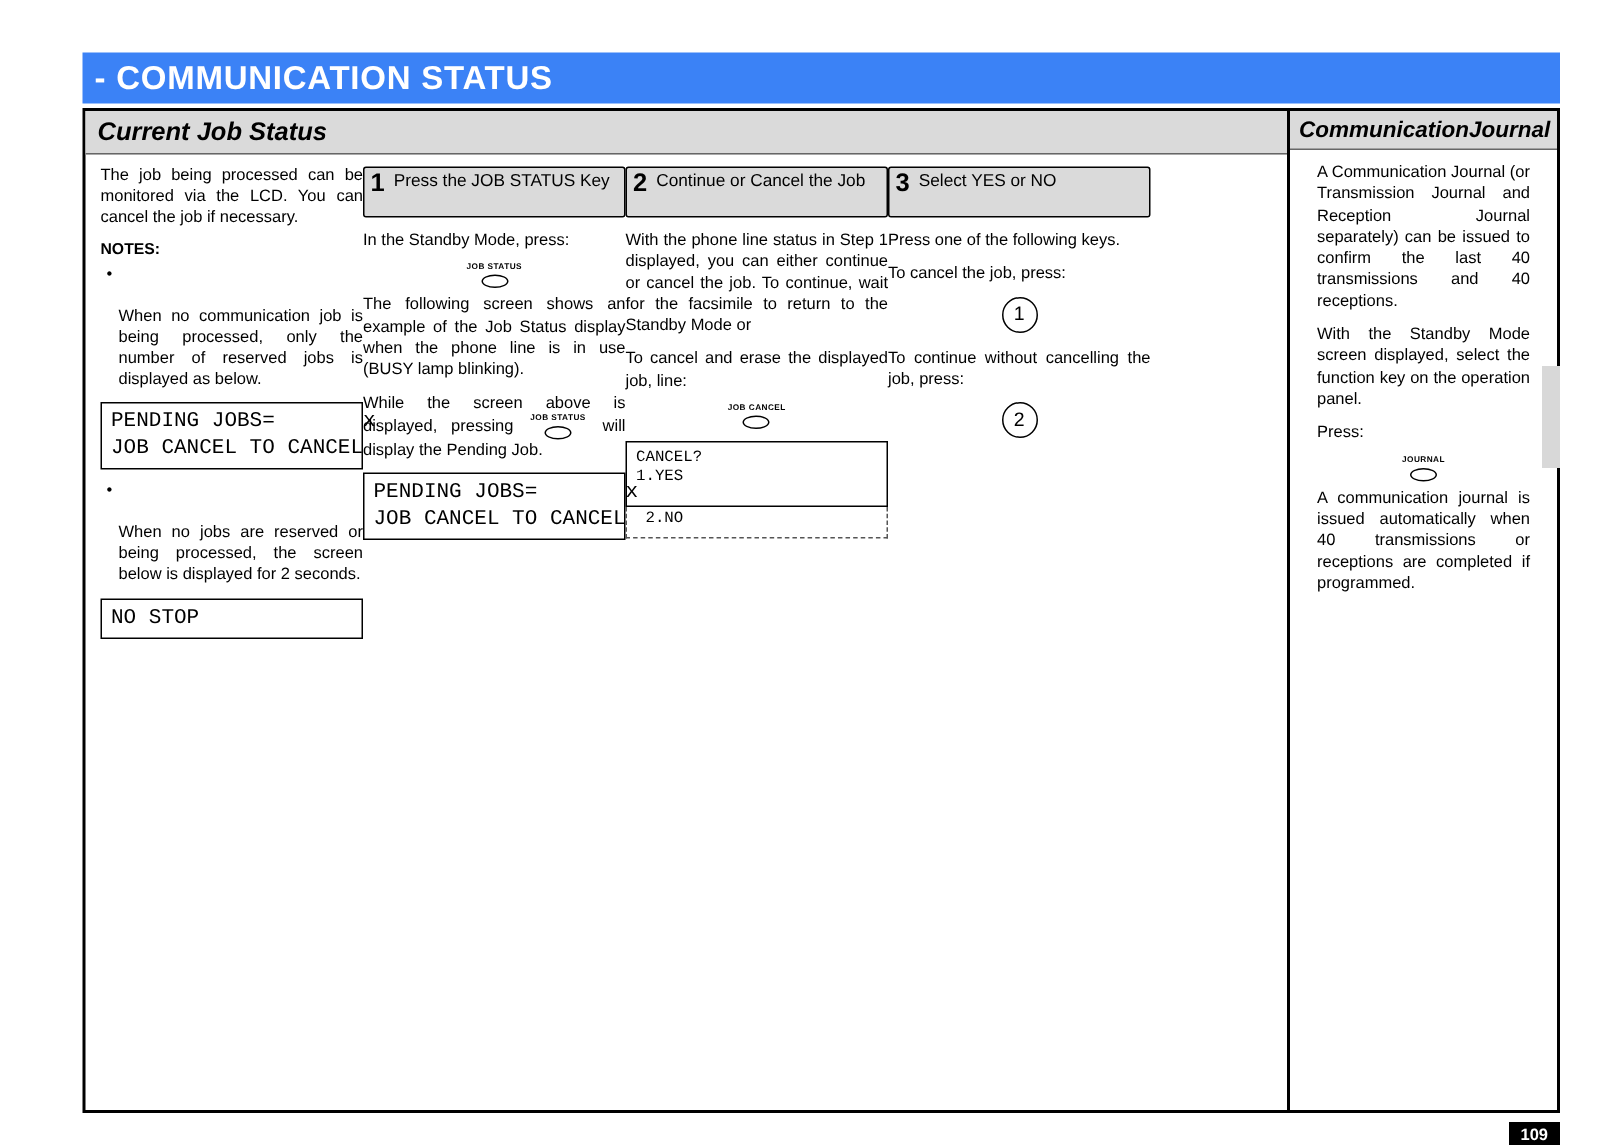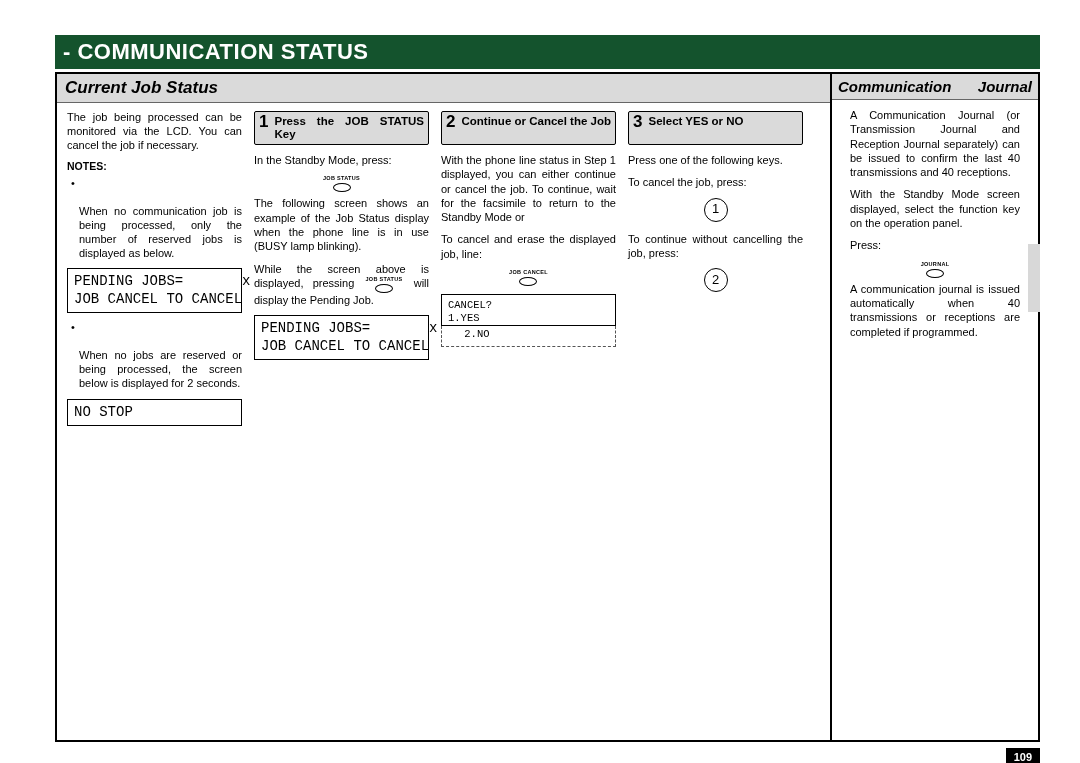--- a/index.html
+++ b/index.html
@@ -6,40 +6,40 @@
   body {
     font-family: Arial, Helvetica, sans-serif;
     margin: 0;
     padding: 35px 40px 20px 55px;
     background: #fff;
     color: #000;
     font-size: 11px;
     width: 1080px;
   }
   .header-bar {
-    background: #14532d;
+    background: #3b82f6;
     color: #fff;
     font-weight: bold;
     font-size: 22px;
     padding: 4px 8px;
     letter-spacing: 0.5px;
   }
   .main-row {
     display: flex;
     gap: 0;
     margin-top: 3px;
   }
   .left-block {
     flex: 1;
     border: 2px solid #000;
     min-height: 670px;
     position: relative;
   }
   .right-block {
-    width: 208px;
+    width: 180px;
     border: 2px solid #000;
     border-left: none;
     min-height: 670px;
     position: relative;
   }
   .section-title {
     background: #dadada;
     font-weight: bold;
     font-size: 17px;
     padding: 4px 8px;
@@ -51,21 +51,20 @@
     font-weight: 900;
     font-size: 15px;
     padding: 4px 6px;
     border-bottom: 1px solid #666;
     font-style: italic;
     display: flex;
     justify-content: space-between;
   }
   .cols {
     display: flex;
-    gap: 12px;
     padding: 8px 10px;
   }
   .col-intro { width: 175px; text-align: justify; font-size: 11px; line-height: 1.25; }
   .col-step { width: 175px; text-align: justify; font-size: 11px; line-height: 1.3; }
   .step-head {
     background: #dadada;
     border: 1px solid #000;
     border-radius: 2px;
     display: flex;
     align-items: flex-start;
@@ -73,53 +72,53 @@
     margin-bottom: 8px;
     height: 34px;
   }
   .step-num {
     font-weight: bold;
     font-size: 17px;
     margin-right: 6px;
     line-height: 14px;
   }
   .step-title {
-    font-weight: bold;
+    font-weight: normal;
     font-size: 11.5px;
     line-height: 1.1;
   }
   .notes-h { font-weight: bold; font-size: 10.5px; margin: 6px 0 4px 0; }
   .bullet { display: flex; margin-bottom: 4px; }
   .bullet .dot { width: 12px; text-align: center; }
   .bullet .txt { flex:1; text-align: justify; margin-top: 28px; }
   .lcd {
     border: 1px solid #000;
     font-family: Liberation Mono, monospace;
     font-size: 14px;
     padding: 4px 6px;
     margin: 8px 0;
     white-space: pre;
     line-height: 1.25;
   }
   .lcd-dash {
     border: 1px solid #000;
     font-family: "Courier New", monospace;
     font-size: 10.5px;
-    padding: 4px 6px 0 6px;
+    padding: 4px 6px 12px 6px;
     margin: 8px 0 0 0;
     white-space: pre;
     position: relative;
     line-height: 1.25;
   }
   .lcd-dash-bottom {
     border: 1px dashed #555;
     border-top: none;
     font-family: "Courier New", monospace;
     font-size: 10.5px;
-    padding: 2px 6px 4px 16px;
+    padding: 2px 6px 4px 6px;
     white-space: pre;
   }
   .key-icon {
     display:inline-block;
     vertical-align: middle;
     text-align:center;
   }
   .key-icon .lbl { font-size: 5.5px; font-weight: bold; letter-spacing: 0.3px; }
   .key-icon .oval {
     width: 18px; height: 9px;

